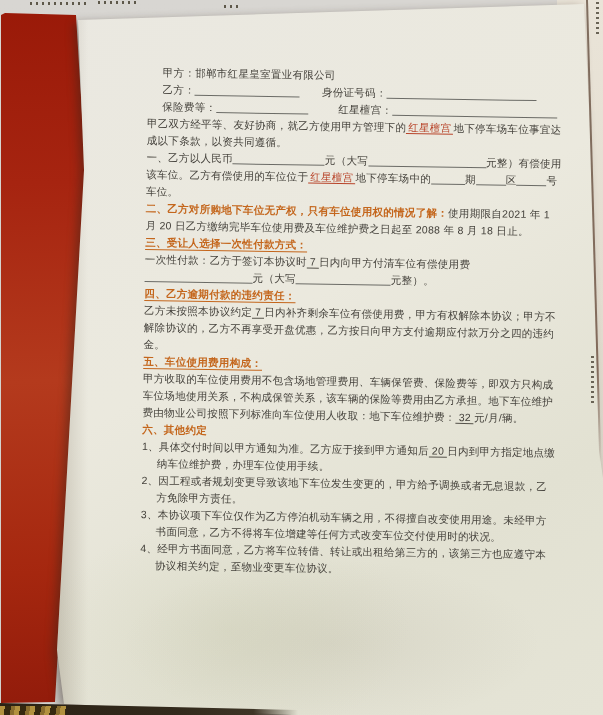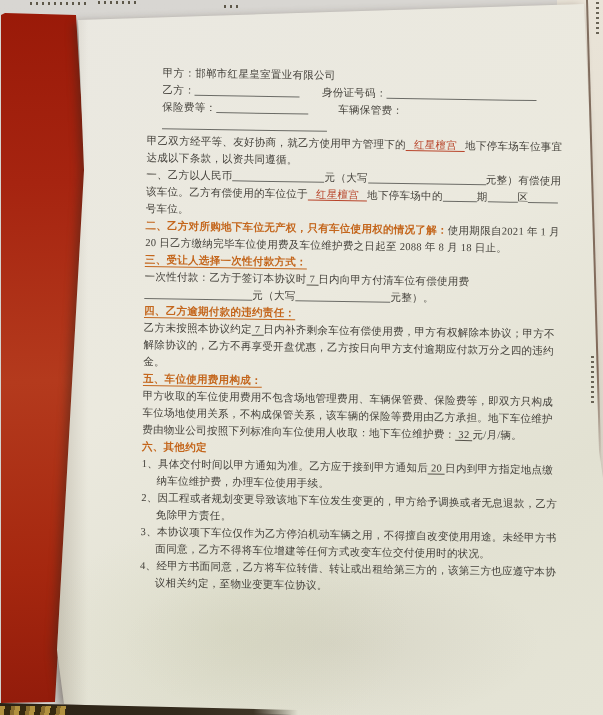--- a/index.html
+++ b/index.html
@@ -1,18 +1,18 @@
 <!DOCTYPE html>
 <html><head>
 <meta charset="utf-8">
 <style>
   html,body{margin:0;padding:0;background:#c9c8c4;}
   .scene{position:relative;width:603px;height:715px;overflow:hidden;
          background:linear-gradient(180deg,#d8d6d2 0%,#d5d4d0 40%,#d2d1cd 100%);
-         font-family:Liberation Serif, serif;}
+         font-family:Liberation Sans, sans-serif;}
   
   .under-sheet{position:absolute;right:0;top:0;width:46px;height:520px;
          background:linear-gradient(180deg,#eae4d8 0%,#e2dccf 60%,#d8d3c6 100%);}
   
   .red-book{position:absolute;inset:0;
          clip-path:polygon(5px 13px,76px 15px,86px 180px,83px 360px,58px 648px,55px 702px,1px 703px,1px 15px);
          background:linear-gradient(178deg,#991908 0%,#a62410 25%,#b43a1d 52%,#a5270f 78%,#8e190a 100%);}
   
   .paper-wrap{position:absolute;inset:0;filter:drop-shadow(-4px 3px 5px rgba(50,35,25,.45));}
   .paper{position:absolute;inset:0;
@@ -46,21 +46,21 @@
        font-size:10.5px;line-height:17px;color:#45423c;letter-spacing:.3px;
        transform:rotate(0.9deg);transform-origin:0 0;}
   .doc p{margin:0;}
   .indent{padding-left:15px;}
   .mt13{margin-top:13px}.mt15{margin-top:15px}.mt19{margin-top:19px}
   .mt8{margin-top:8px}.mt5{margin-top:5px}.mt10{margin-top:10px}
   .mt2{margin-top:2px}.mt9{margin-top:9px}.mt4{margin-top:4px}
   .mt7{margin-top:7px}.mt1{margin-top:1px}.mt11{margin-top:11px}.mt0{margin-top:0}
   .orange{color:#c4661c;font-weight:bold;}
   .orange-u{color:#c4661c;font-weight:bold;text-decoration:underline;text-underline-offset:3px;}
-  .proj{color:#b8442a;border-bottom:1px solid #b8442a;padding:0 8px;}
+  .proj{color:#b8442a;border-bottom:1px solid #b8442a;padding:0 2px;}
   .num{border-bottom:1px solid #55524a;padding:0 3px;}
   .blank{display:inline-block;border-bottom:1px solid #6b6b66;height:12px;vertical-align:-2px;}
   .w92{width:92px}.w95{width:95px}.w105{width:105px}.w108{width:108px}
   .w118{width:118px}.w150{width:150px}.w165{width:165px}
   .w34{width:34px}.w30{width:30px}
   .gap22{display:inline-block;width:22px}
   .gap30{display:inline-block;width:30px}
   .hang{padding-left:15px;text-indent:-15px;}
 </style>
 </head>
@@ -79,21 +79,21 @@
   <div class="paper-wrap">
     <div class="paper"></div>
   </div>
 
   <div class="doc">
 
     <p class="indent"><span>甲方：</span><span>邯郸市红星皇室置业有限公司</span></p>
 
     <p class="indent mt13"><span>乙方：</span><span class="blank w105"></span><span class="gap22"></span><span>身份证号码：</span><span class="blank w150"></span></p>
 
-    <p class="indent mt15"><span>保险费等：</span><span class="blank w92"></span><span class="gap30"></span><span>车辆保管费：</span><span class="blank w165"></span></p>
+    <p class="indent mt15"><span>保险费等：</span><span class="blank w92"></span><span class="gap30"></span><span>红星檀宫：</span><span class="blank w165"></span></p>
 
     <p class="mt19"><span>甲乙双方经平等、友好协商，就乙方使用甲方管理下的</span><span class="proj">红星檀宫</span><span>地下停车场车位事宜达成以下条款，以资共同遵循。</span></p>
 
     <p class="mt8"><span>一、乙方以人民币</span><span class="blank w92"></span><span>元（大写</span><span class="blank w118"></span><span>元整）有偿使用该车位。乙方有偿使用的车位位于</span><span class="proj">红星檀宫</span><span>地下停车场中的</span><span class="blank w34"></span><span>期</span><span class="blank w30"></span><span>区</span><span class="blank w30"></span><span>号车位。</span></p>
 
     <p class="mt5"><span class="orange">二、乙方对所购地下车位无产权，只有车位使用权的情况了解：</span><span>使用期限自2021 年 1 月 20 日乙方缴纳完毕车位使用费及车位维护费之日起至 2088 年 8 月 18 日止。</span></p>
 
     <p class="mt10"><span class="orange-u">三、受让人选择一次性付款方式：</span></p>
 
     <p class="mt2"><span>一次性付款：乙方于签订本协议时</span><span class="num">7</span><span>日内向甲方付清车位有偿使用费</span><span class="blank w108"></span><span>元（大写</span><span class="blank w95"></span><span>元整）。</span></p>

